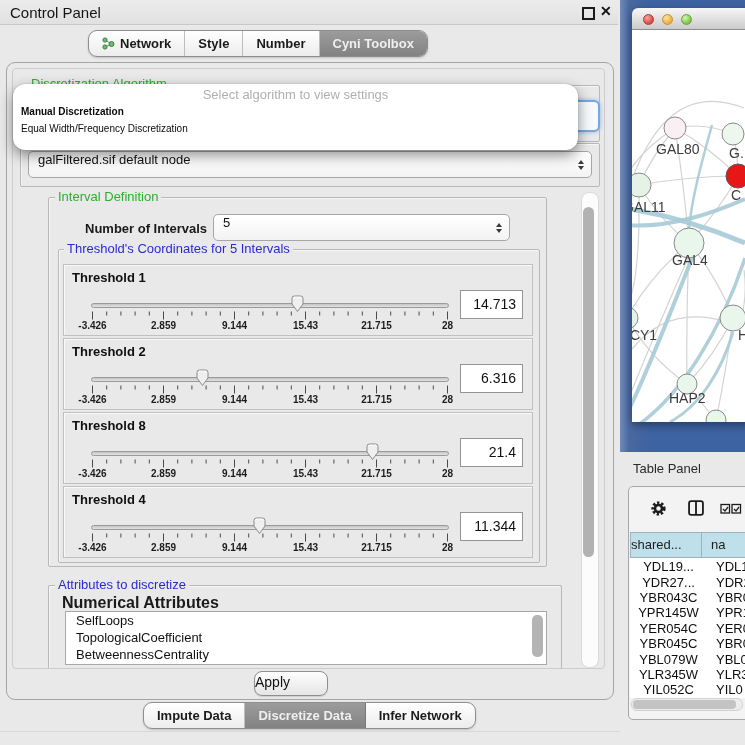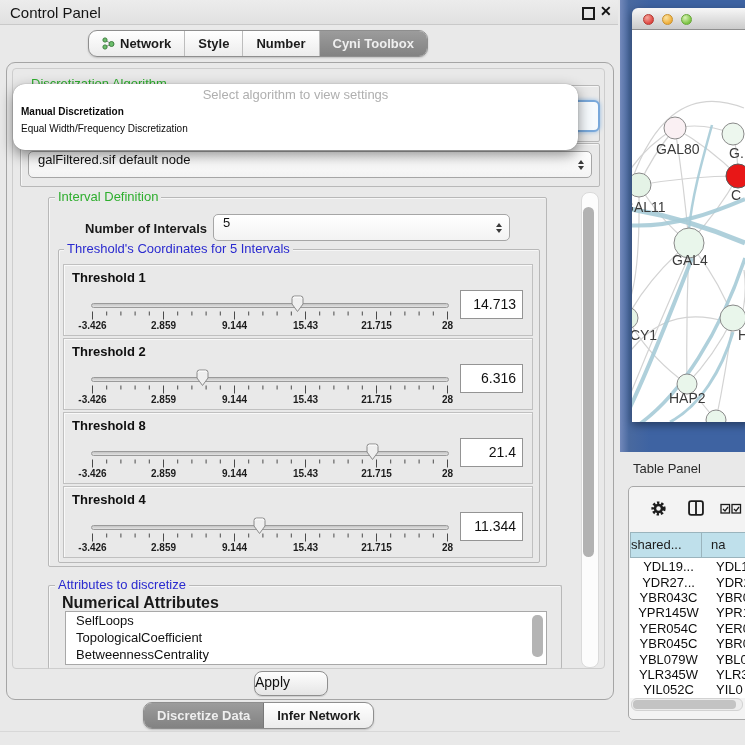--- a/index.html
+++ b/index.html
@@ -368,20 +368,23 @@
     </div>
   <div class="list-thumb"></div>
 </div>
 
 <div class="abs scroll-track"></div>
 <div class="abs scroll-thumb"></div>
 
 <div class="abs apply-btn">Apply</div>
 
 <div class="abs seg" id="bot-seg">
+    <div class="s">
+      <span>Impute Data</span>
+    </div>
     <div class="s sel">
       <span>Discretize Data</span>
     </div>
     <div class="s">
       <span>Infer Network</span>
     </div>
   </div>
 <div class="abs underline-b"></div>
 
 <div class="abs blue-panel"></div>

